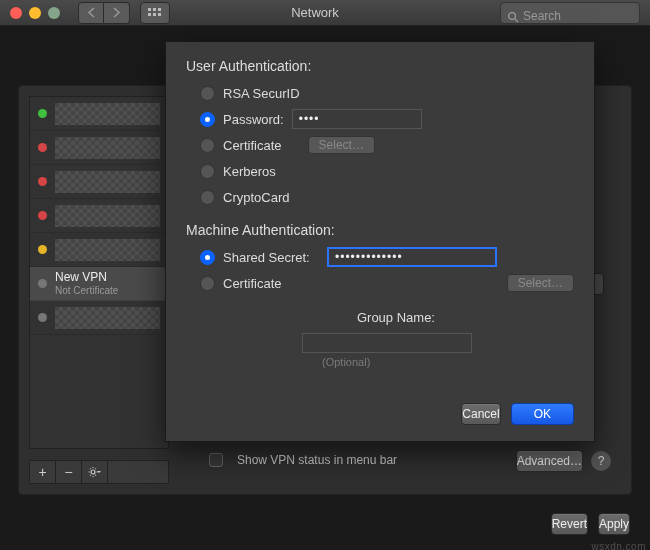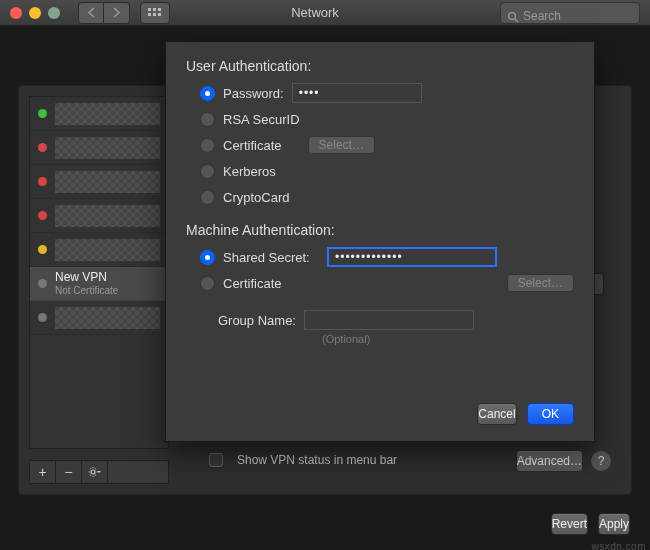--- a/index.html
+++ b/index.html
@@ -103,25 +103,25 @@
   .field{
     height:20px;background:#3a3a3a;border:1px solid #555;color:#eee;
     padding:0 6px;font-size:12px;letter-spacing:1px;
   }
   .field.focus{border:2px solid #2a72ff;outline:none;}
   .selbtn{
     background:#575757;border:1px solid #333;border-radius:4px;
     padding:1px 10px;color:#888;font-size:12px;
   }
   .machine{margin-top:14px;}
-  .group-row{display:flex;align-items:center;gap:8px;margin:16px 0 0 14px;}
+  .group-row{display:flex;align-items:center;gap:8px;margin:16px 0 0 14px;flex-direction:column;}
   .group-row .lbl{width:96px;text-align:right;color:#ddd;}
   .opt{color:#7a7a7a;font-size:11px;margin-left:136px;margin-top:3px;}
   .sheet-buttons{position:absolute;right:20px;bottom:16px;display:flex;gap:10px;}
-  .btn-primary{background:linear-gradient(#2f7bff,#1558e6);border:1px solid #0b3ea8;border-radius:4px;padding:3px 14px;color:#fff;font-size:12px;}
+  .btn-primary{background:linear-gradient(#2f7bff,#1558e6);border:1px solid #0b3ea8;border-radius:4px;padding:3px 22px;color:#fff;font-size:12px;}
   .watermark{position:absolute;right:4px;bottom:-2px;color:rgba(255,255,255,.22);font-size:10px;letter-spacing:.5px;}
 </style>
 </head>
 <body>
 
 <div class="titlebar">
   <div class="traffic">
     <div class="tl red"></div>
     <div class="tl yel"></div>
     <div class="tl grn"></div>
@@ -218,30 +218,30 @@
 
 <div class="bottombar">
   <div class="macbtn">Revert</div>
   <div class="macbtn">Apply</div>
 </div>
 
 <div class="sheet">
   <div class="section-label">User Authentication:</div>
 
   <div class="radio-row">
+    <div class="radio"></div>
+    <span class="rlabel">RSA SecurID</span>
+  </div>
+  <div class="radio-row">
     <div class="radio on"></div>
     <span class="rlabel">Password:</span>
     <input class="field" style="width: 130px;" value="••••">
   </div>
   <div class="radio-row">
     <div class="radio"></div>
-    <span class="rlabel">RSA SecurID</span>
-  </div>
-  <div class="radio-row">
-    <div class="radio"></div>
     <span class="rlabel">Certificate</span>
     <span style="width:10px"></span>
     <div class="selbtn">Select…</div>
   </div>
   <div class="radio-row">
     <div class="radio"></div>
     <span class="rlabel">Kerberos</span>
   </div>
   <div class="radio-row">
     <div class="radio"></div>

